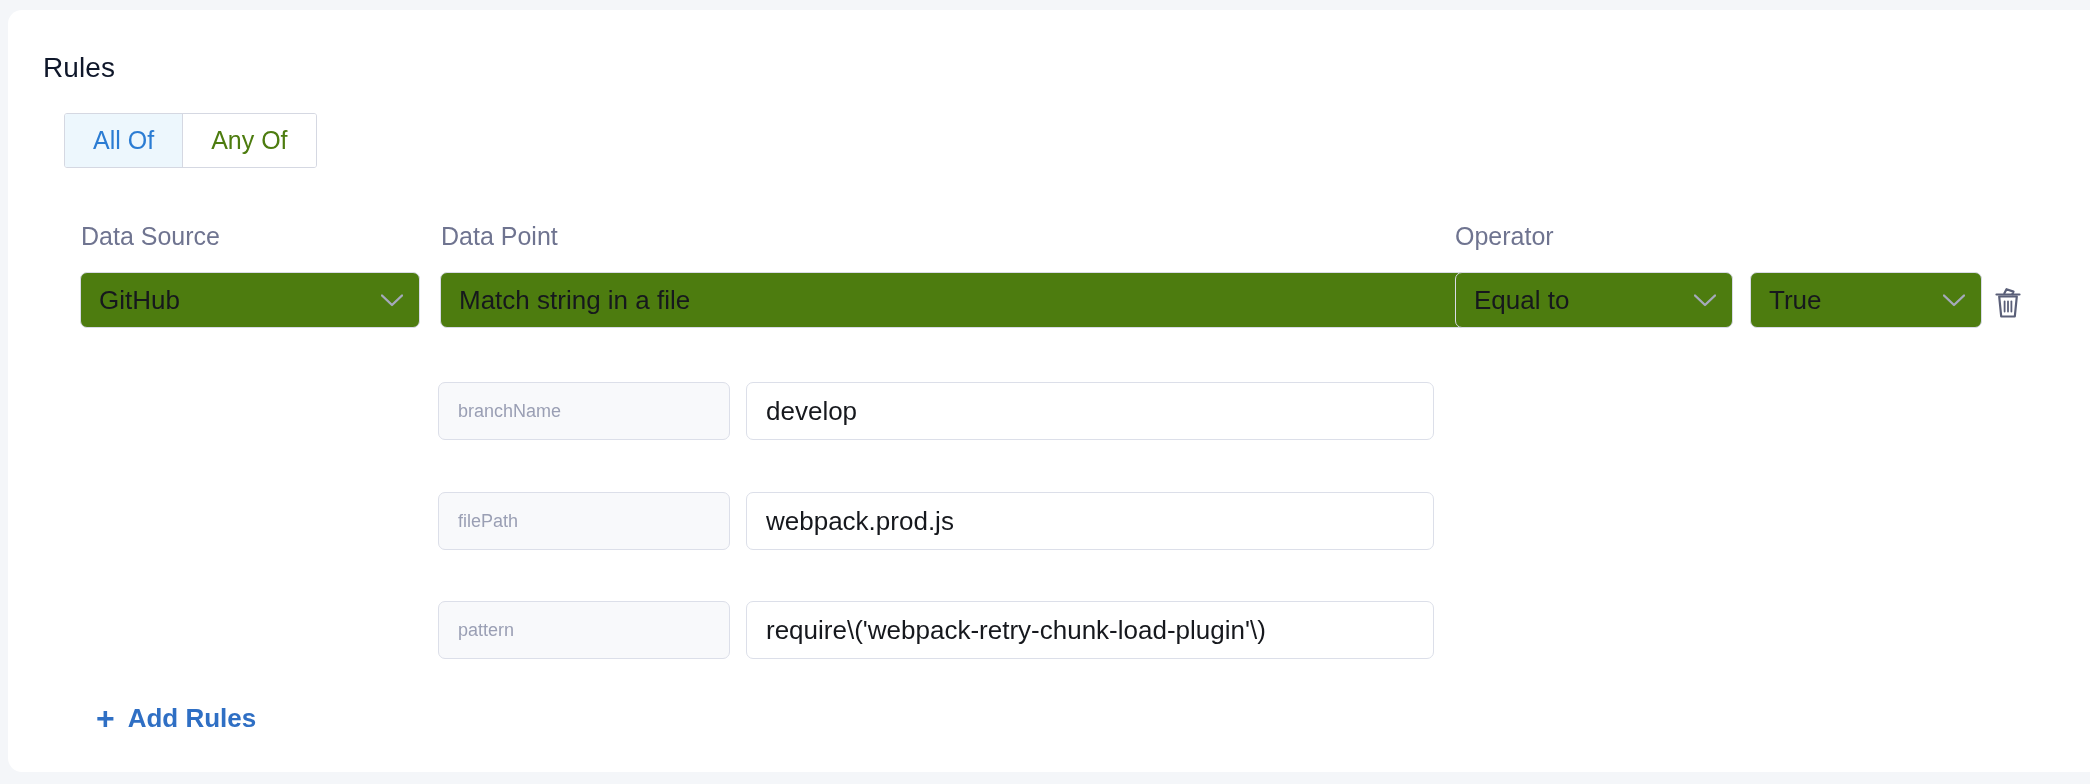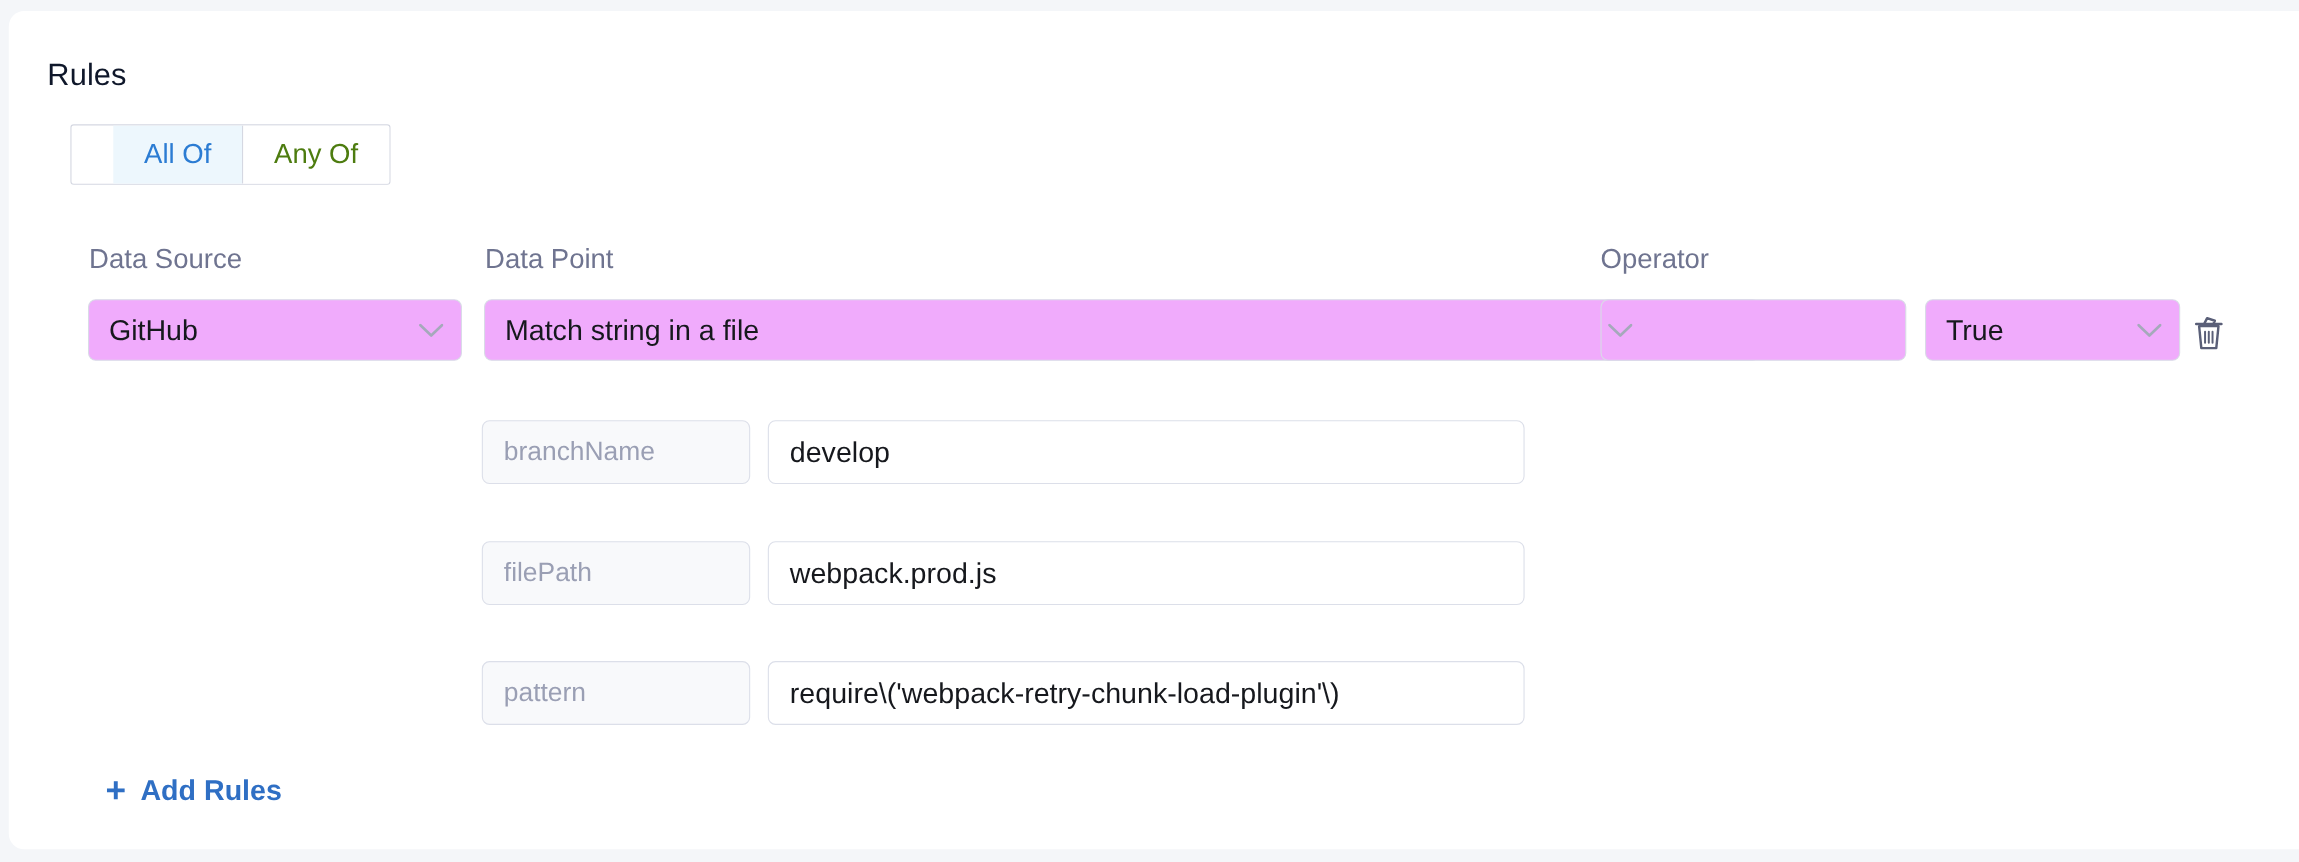--- a/index.html
+++ b/index.html
@@ -43,21 +43,20 @@
   
   .segmented {
     position: absolute;
     left: 56px;
     top: 103px;
     display: flex;
     border: 1px solid #d5d8e2;
     border-radius: 3px;
     overflow: hidden;
     height: 55px;
-    padding-left: 38px;
   }
   .seg-btn {
     display: flex;
     align-items: center;
     justify-content: center;
     height: 100%;
     padding: 0 28px;
     font-size: 25px;
     background: #ffffff;
     color: #4d7c0f;
@@ -82,21 +81,21 @@
   .lbl-datasource { left: 73px;   top: 212px; }
   .lbl-datapoint  { left: 433px;  top: 212px; }
   .lbl-operator   { left: 1447px; top: 212px; }
 
   
   .control {
     position: absolute;
     height: 56px;
     border: 1px solid #d9dbe7;
     border-radius: 7px;
-    background: #f0abfc;
+    background: #4d7c0f;
     display: flex;
     align-items: center;
     cursor: pointer;
   }
   .control .ctl-text {
     font-size: 26px;
     color: #16181d;
     padding-left: 18px;
     white-space: nowrap;
     overflow: hidden;
@@ -141,29 +140,29 @@
     display: flex;
     align-items: center;
     gap: 16px;
     height: 58px;
   }
   .param-row.r0 { top: 372px; }
   .param-row.r1 { top: 482px; }
   .param-row.r2 { top: 591px; }
 
   .param-key {
-    width: 244px;
+    width: 292px;
     height: 58px;
     border: 1px solid #dcdfe9;
     border-radius: 7px;
     background: #f8f9fb;
     display: flex;
     align-items: center;
     padding-left: 19px;
-    font-size: 24px;
+    font-size: 18px;
     color: #9a9fb4;
     white-space: nowrap;
     overflow: hidden;
   }
   .param-value {
     width: 688px;
     height: 58px;
     border: 1px solid #dcdfe9;
     border-radius: 7px;
     background: #ffffff;
@@ -238,20 +237,21 @@
     <div class="control ctl-datapoint">
       <span class="ctl-text">Match string in a file</span>
       <span class="chev">
         <svg width="22" height="13" viewBox="0 0 22 13" fill="none">
           <path d="M1 1.5 L11 11 L21 1.5" stroke="#a5a9bb" stroke-width="2.4" stroke-linecap="round" stroke-linejoin="round"></path>
         </svg>
       </span>
     </div>
 
     <div class="control ctl-operator">
+      <span class="ctl-text">Equal to</span>
       <span class="chev">
         <svg width="22" height="13" viewBox="0 0 22 13" fill="none">
           <path d="M1 1.5 L11 11 L21 1.5" stroke="#a5a9bb" stroke-width="2.4" stroke-linecap="round" stroke-linejoin="round"></path>
         </svg>
       </span>
     </div>
 
     <div class="control ctl-value">
       <span class="ctl-text">True</span>
       <span class="chev">

